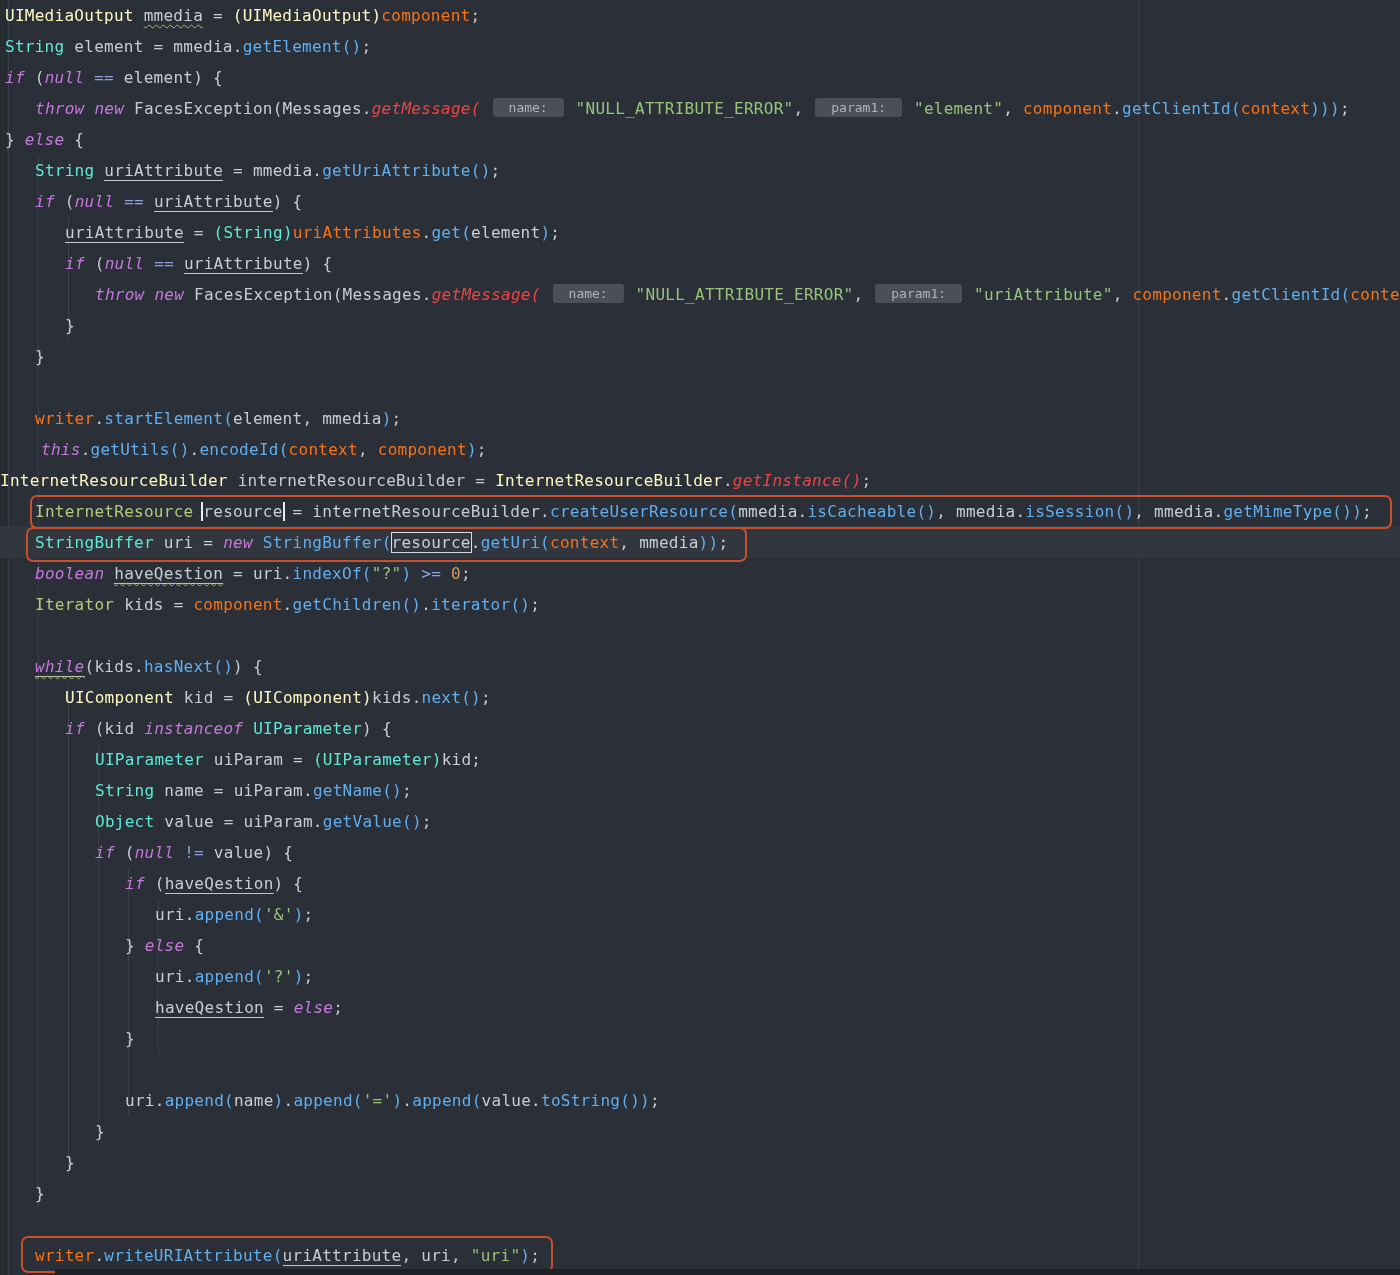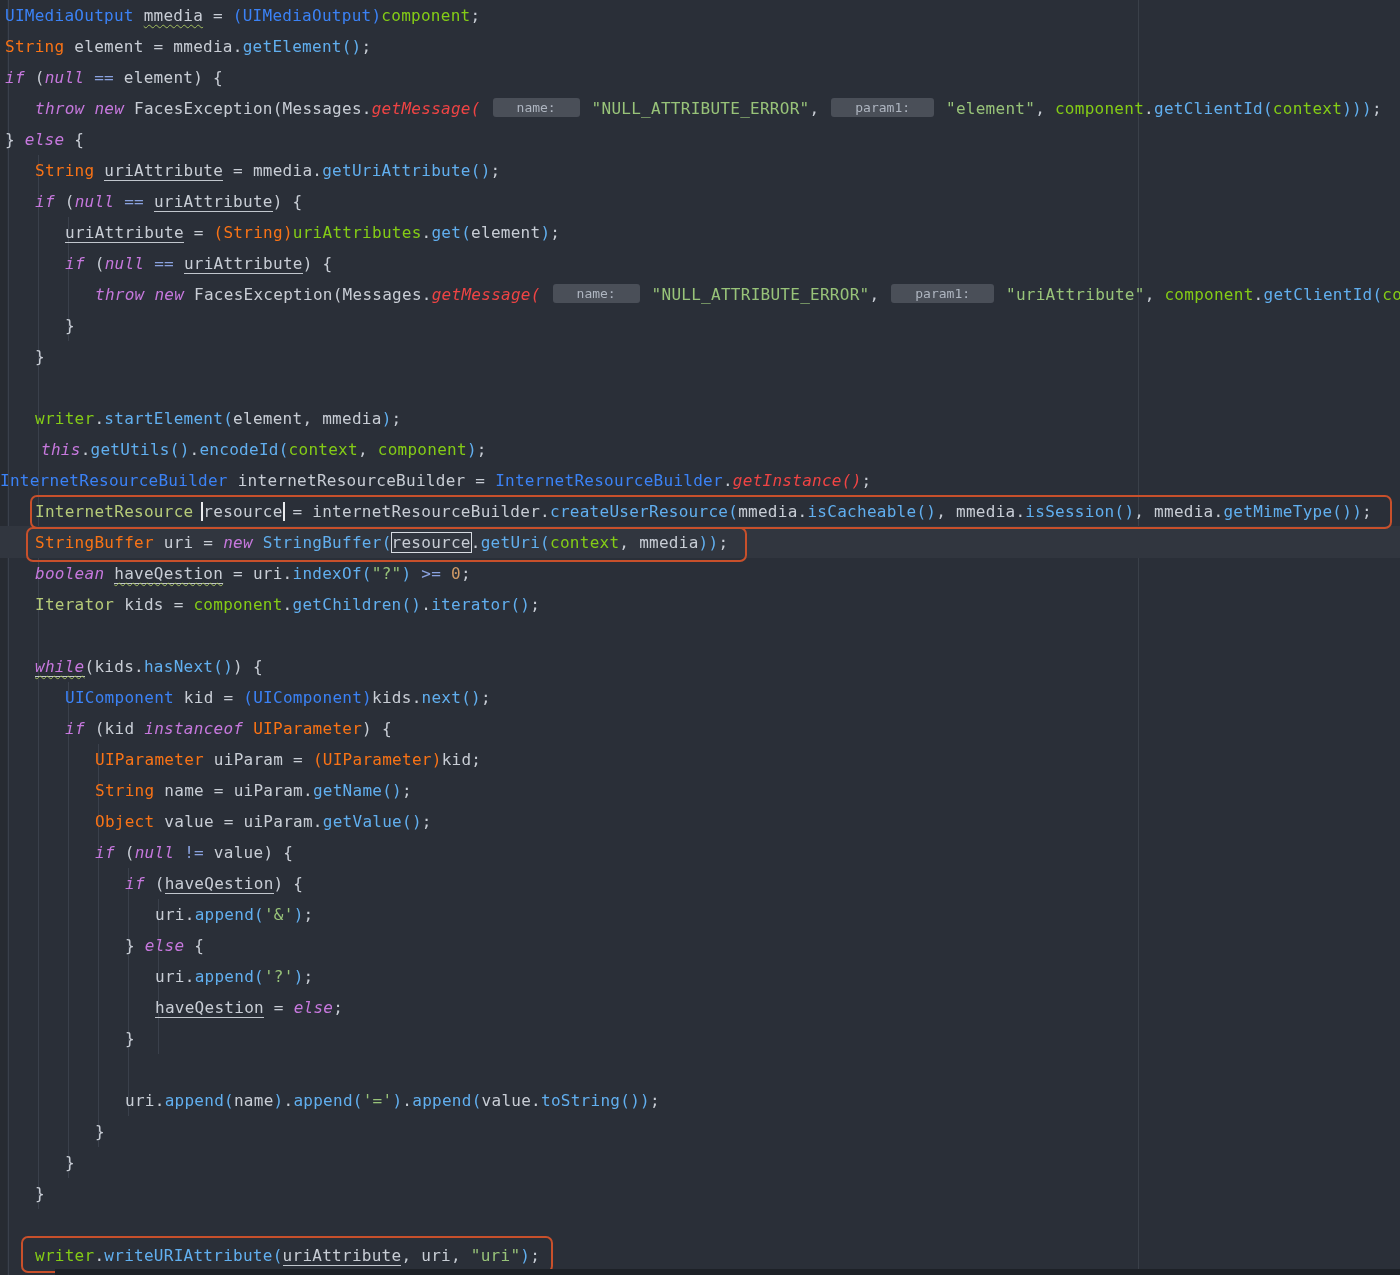--- a/index.html
+++ b/index.html
@@ -12,35 +12,35 @@
   #gutter-strip{position:absolute;left:0;top:0;width:7px;height:1275px;background:#272B32;}
   .guide{position:absolute;width:1px;background:#3A404B;}
   #margin-line{position:absolute;top:0;width:1px;height:1275px;background:#3A4049;}
   #current-line{position:absolute;left:0;width:1400px;background:#31363F;}
   #bottom-strip{position:absolute;background:#1D2127;}
   #code{position:absolute;left:0;top:0;width:1400px;}
   .line{height:31px;display:flex;align-items:center;white-space:pre;}
   .tk{white-space:pre;}
   .pl{color:#C8CDD5;}
   .kw{color:#C678DD;font-style:italic;}
-  .cls{color:#f97316;}
-  .clsg{color:#3b82f6;}
+  .cls{color:#5eead4;}
+  .clsg{color:#fef9c3;}
   .clsgi{color:#B6CB79;}
   .m{color:#61AFEF;}
   .sm{color:#ef4444;font-style:italic;}
   .str{color:#98C379;}
-  .fld{color:#84cc16;}
+  .fld{color:#f97316;}
   .num{color:#D19A66;}
   .op{color:#8AA2DF;}
   .u{border-bottom:1px solid rgba(210,215,222,.9);}
   .wv{text-decoration:underline wavy #A3BE5E 1px;text-underline-offset:3px;}
   .occ{box-shadow:0 0 0 1px #D8DCE2;}
   .caret-both{box-shadow:-2px 0 0 #E9EBEE,2px 0 0 #E9EBEE;}
   .badge{
-    background:#4A4F58;color:#AEB5C0;border-radius:3px;padding:1px 24px;
+    background:#4A4F58;color:#AEB5C0;border-radius:3px;padding:1px 16px;
     font-size:13px;font-style:normal;display:inline-block;line-height:17px;
     transform:translateY(-1px);margin:12px 2px;letter-spacing:0;
   }
   .ann-box{position:absolute;border:2.5px solid #C8502B;border-radius:7px;pointer-events:none;}
   #watermark{
     position:absolute;left:1252px;top:1226px;display:flex;align-items:center;gap:9px;
     font-family:"Liberation Sans", sans-serif;
   }
   #watermark .brand{color:#C8CDD3;font-size:27px;letter-spacing:0.5px;}
 </style>

